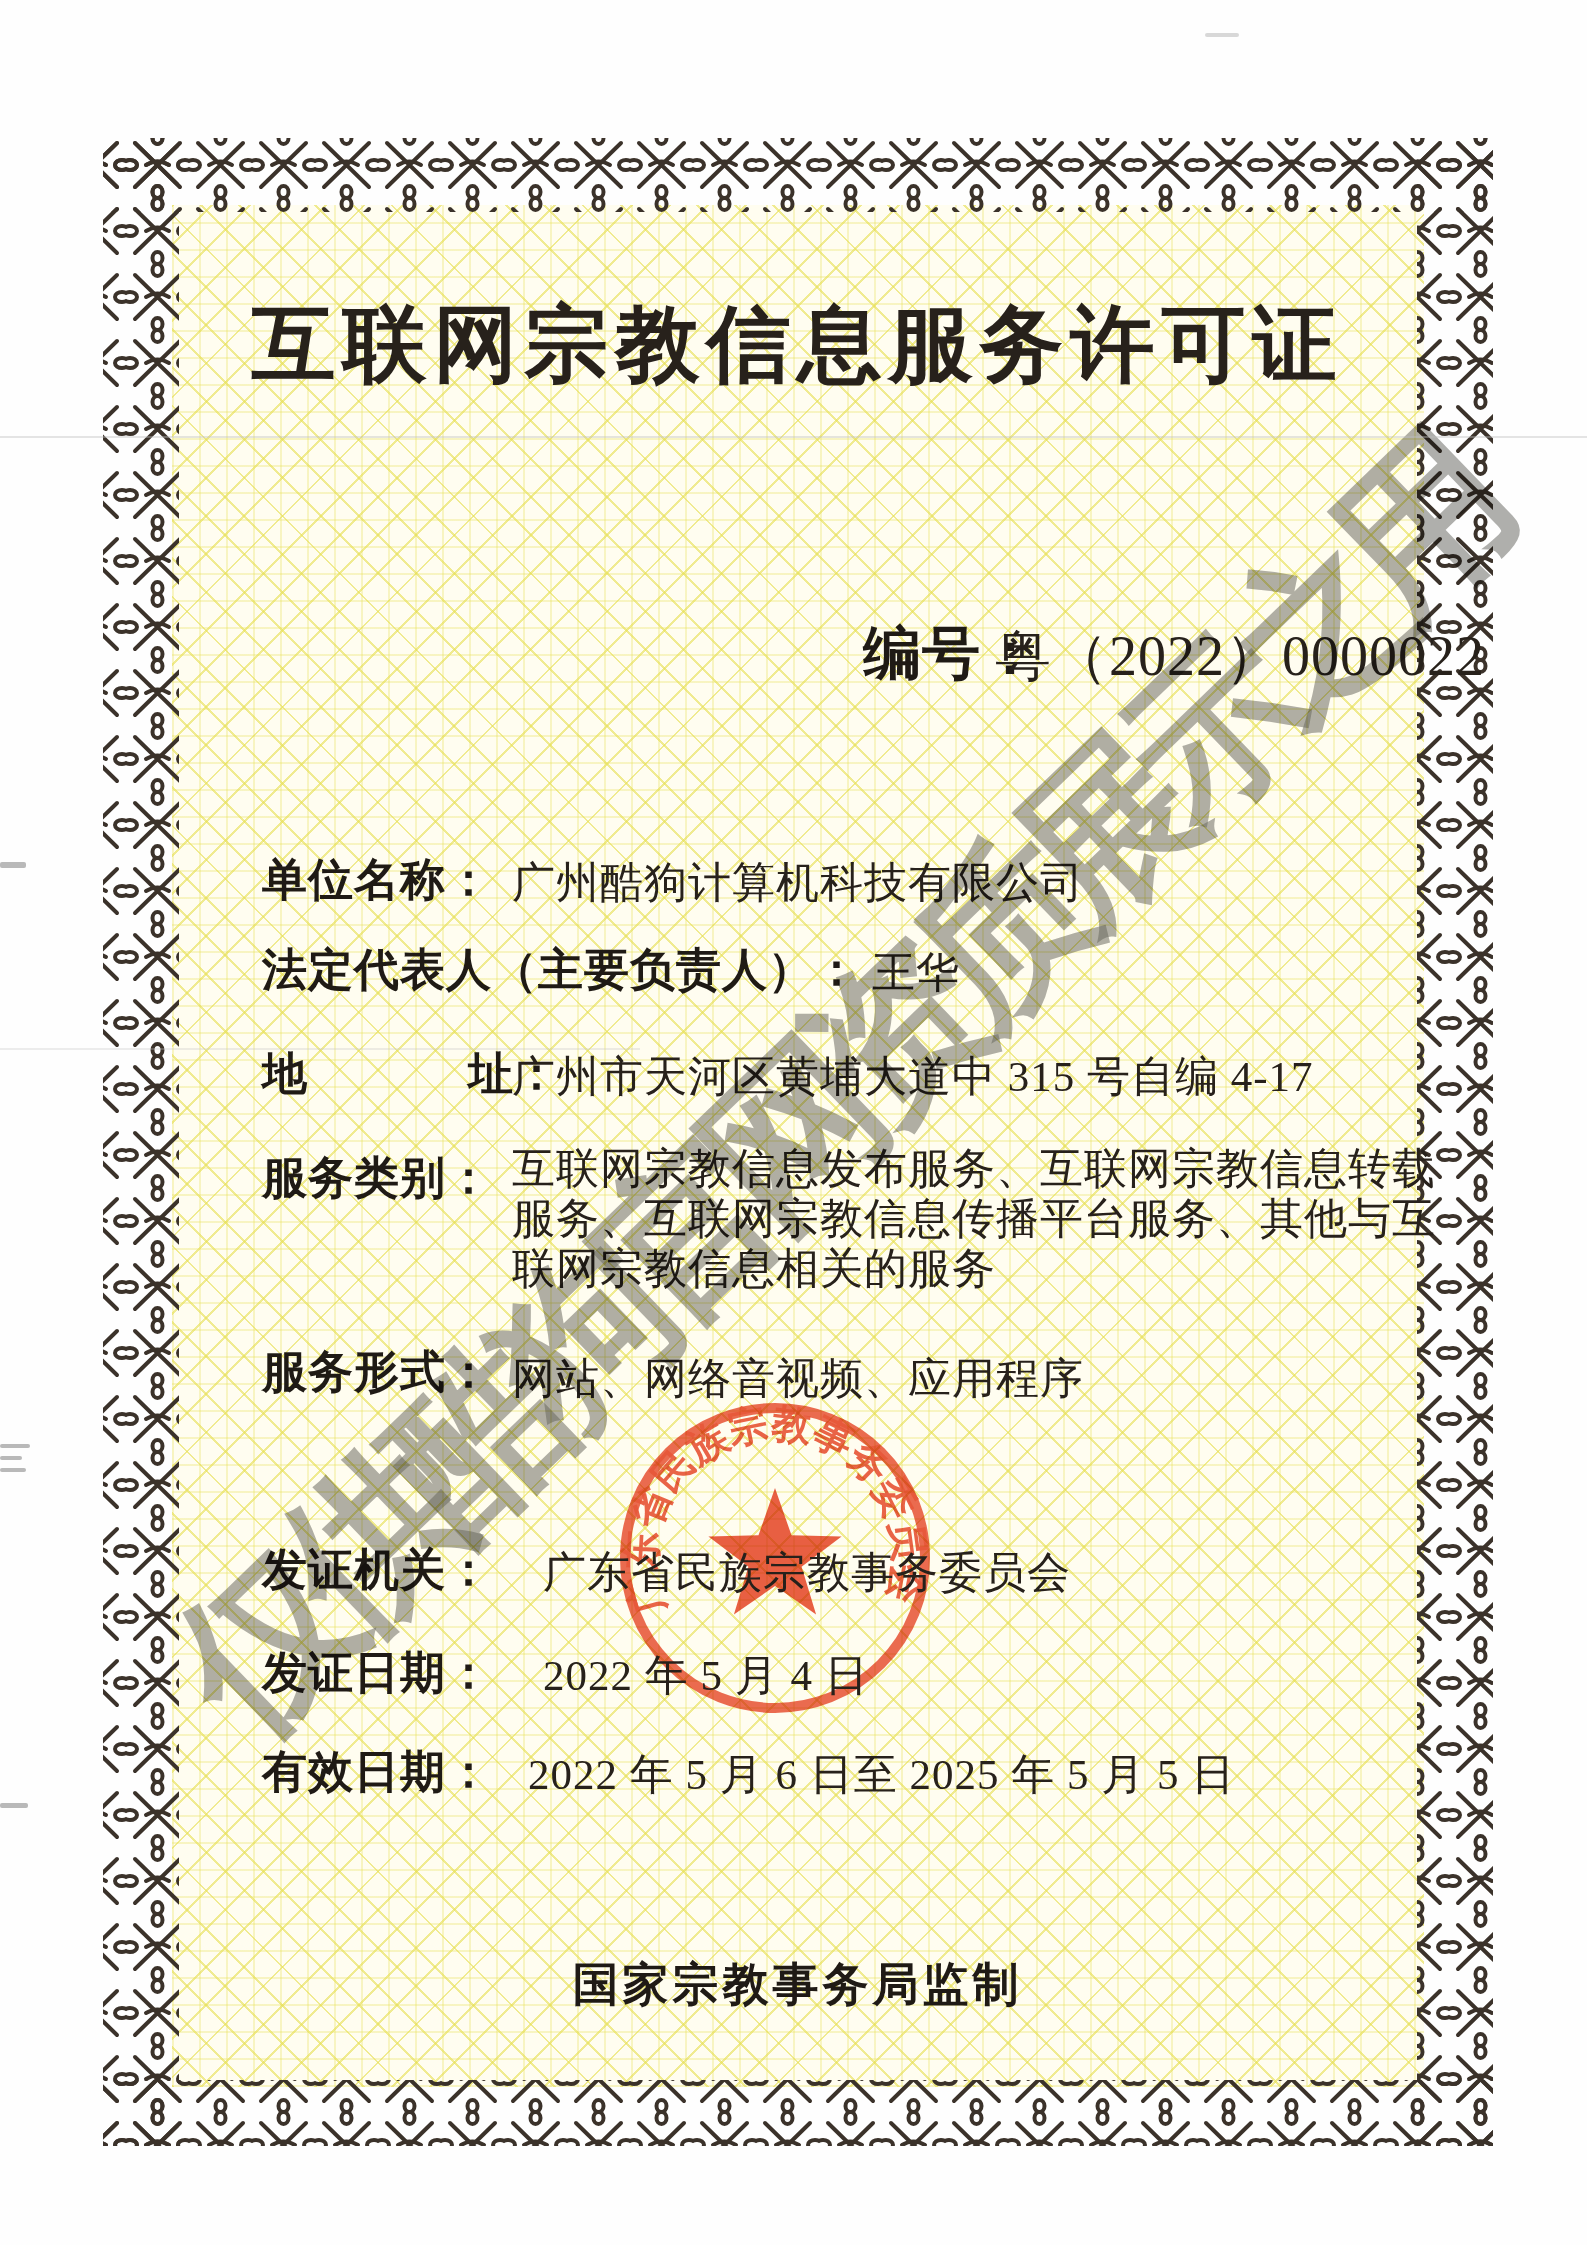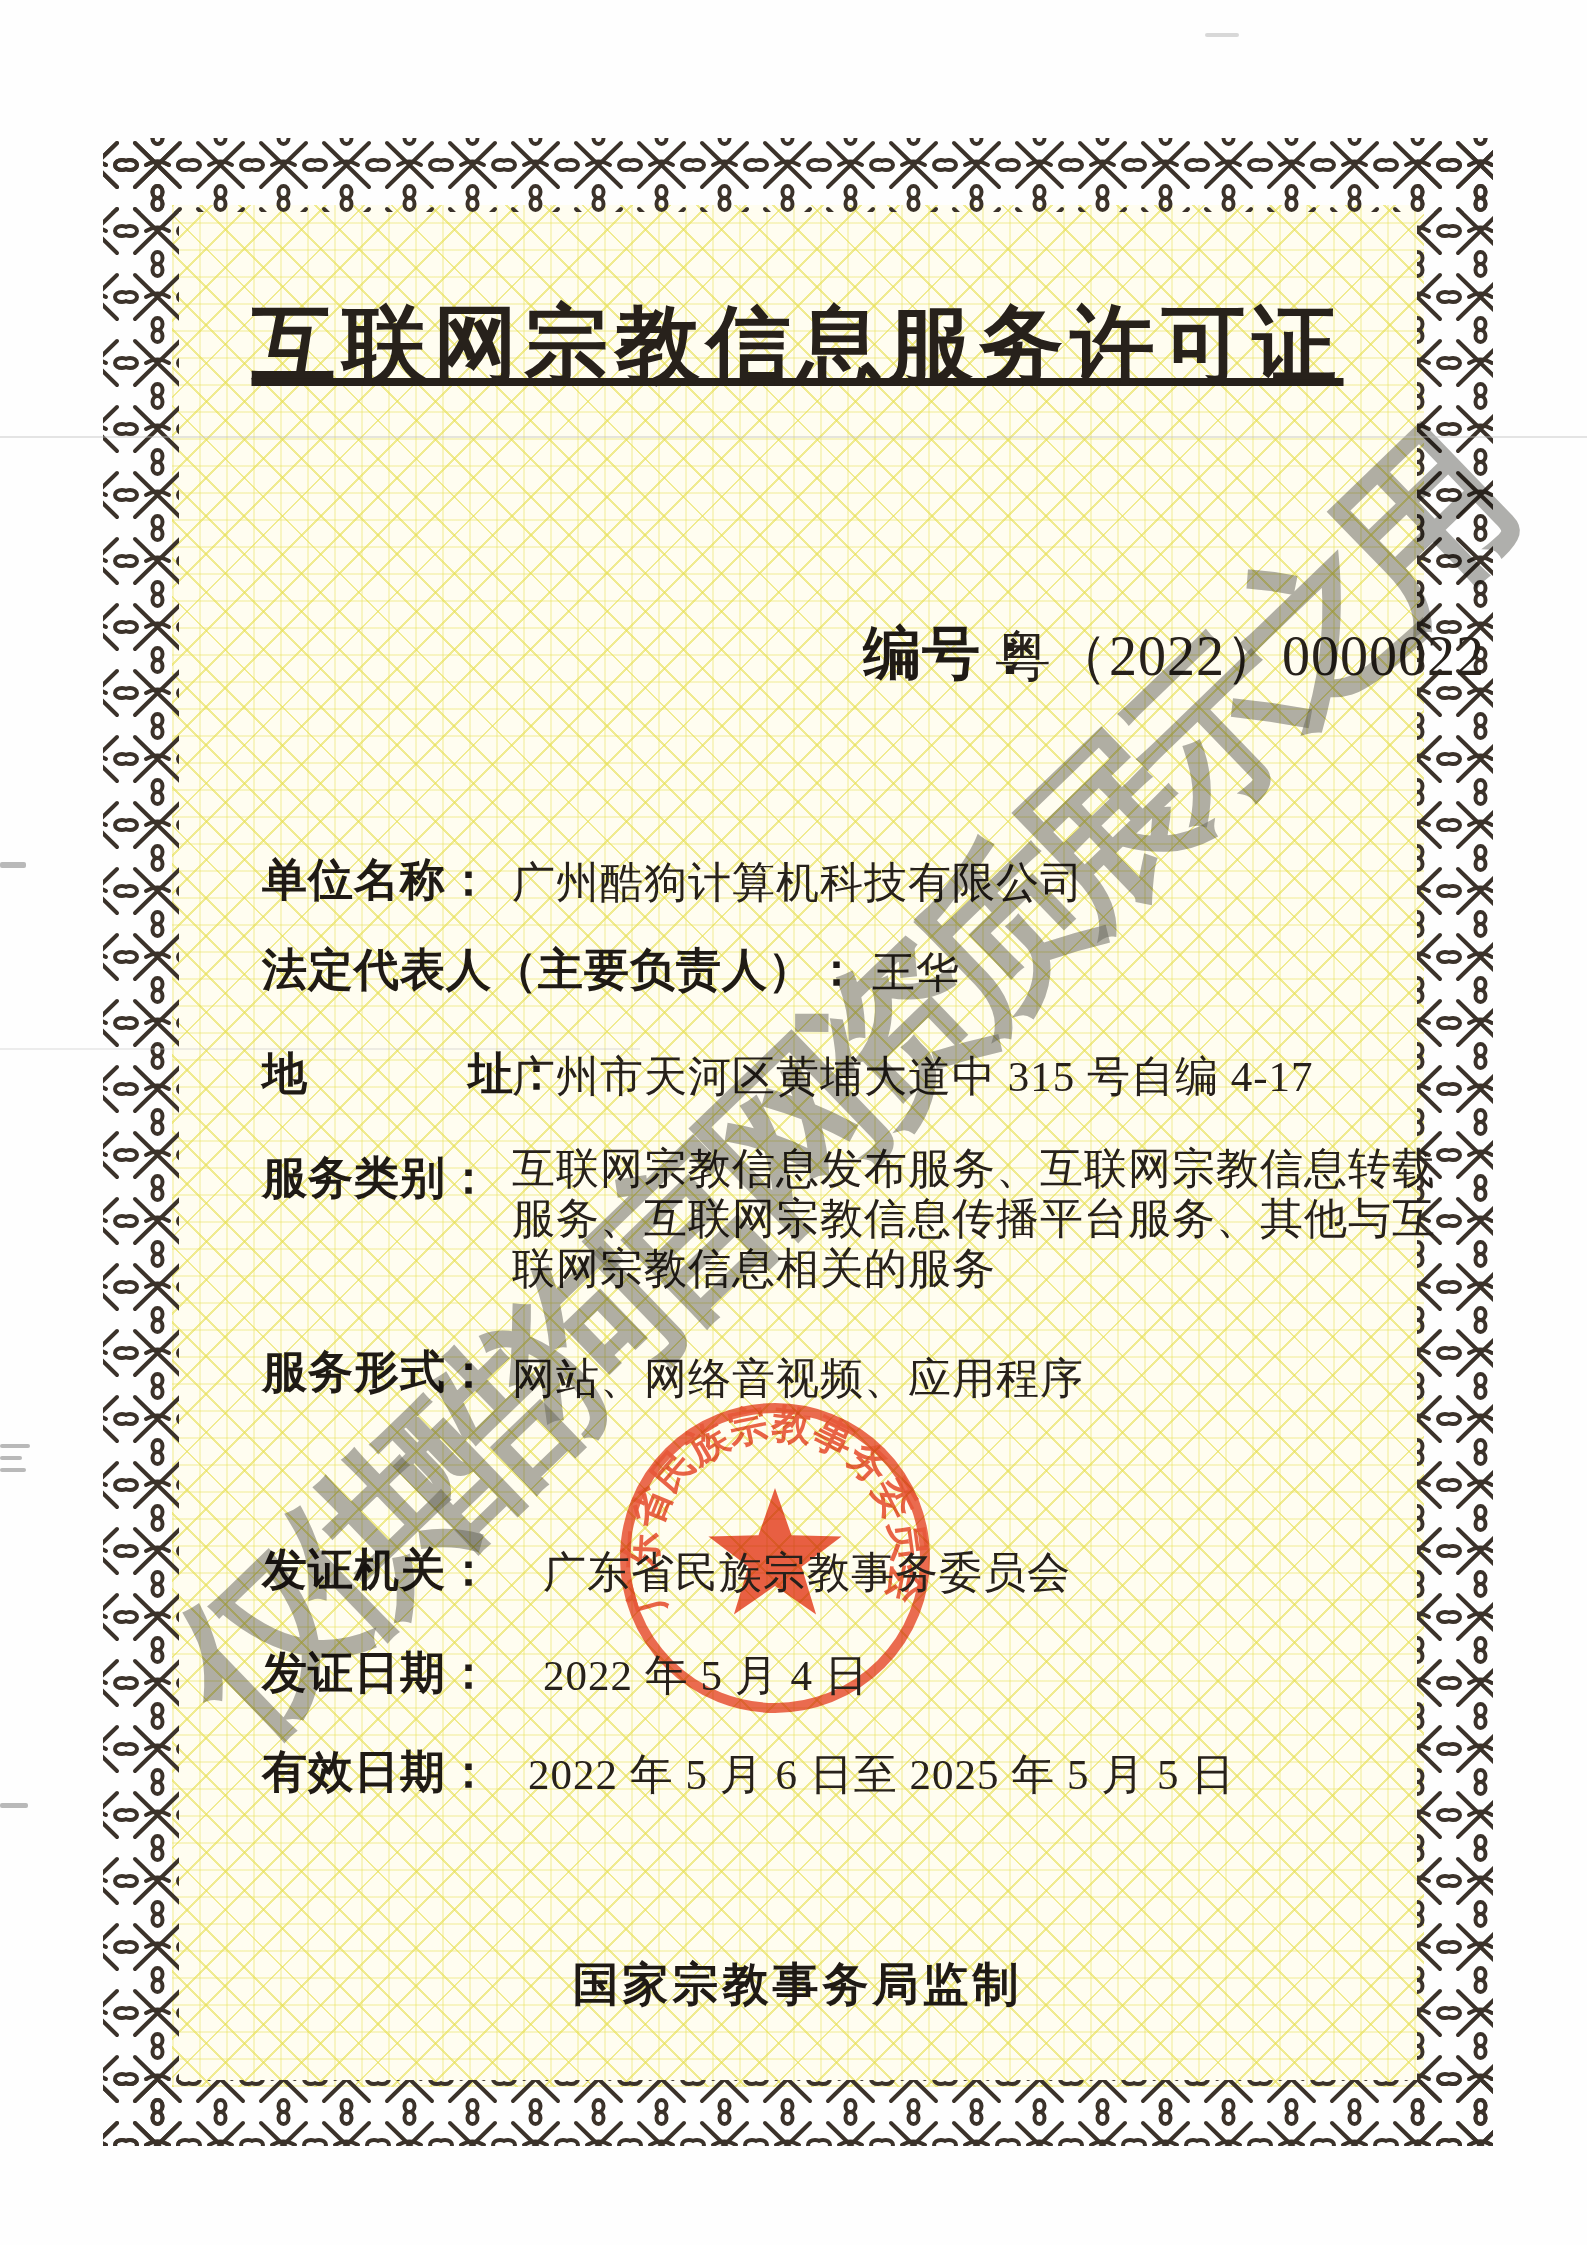--- a/index.html
+++ b/index.html
@@ -22,21 +22,20 @@
   }
   .lace-svg{position:absolute;left:0;top:0;}
   .stamp-svg{position:absolute;left:610px;top:1393px;mix-blend-mode:multiply;opacity:.92;}
 
   .title{
     position:absolute;left:105px;top:288px;width:1385px;
     text-align:center;
     font-size:84px;font-weight:bold;letter-spacing:7px;
     color:#27211b;
     font-family:"Liberation Serif", serif;
-    text-decoration:underline;
   }
   .lbl{
     position:absolute;
     font-family:"Liberation Sans", sans-serif;
     font-weight:bold;font-size:45px;color:#1f1a15;letter-spacing:1px;
     white-space:nowrap;
   }
   .val{
     position:absolute;
     font-family:"Liberation Serif", serif;

